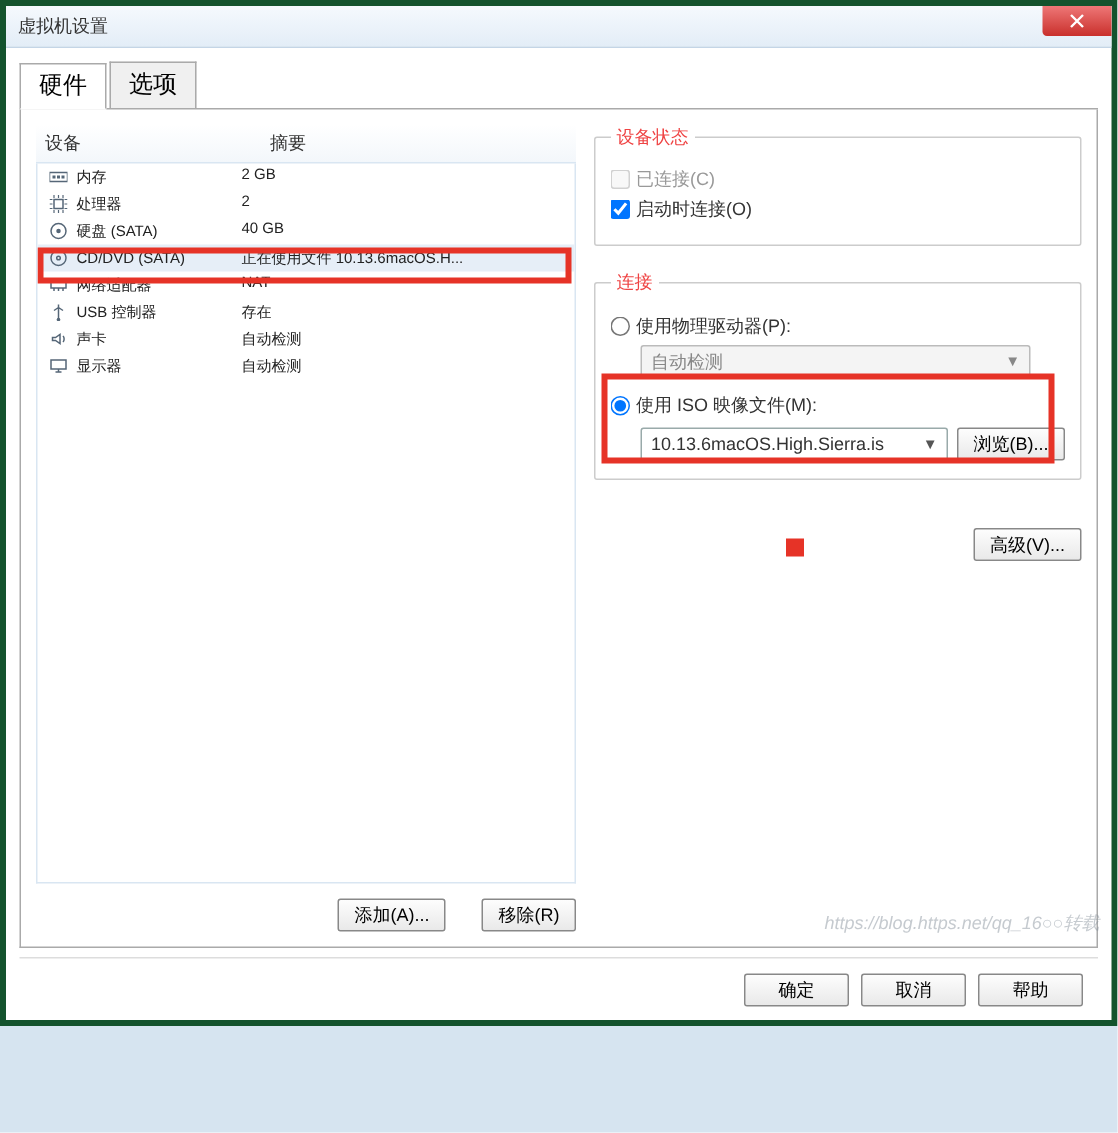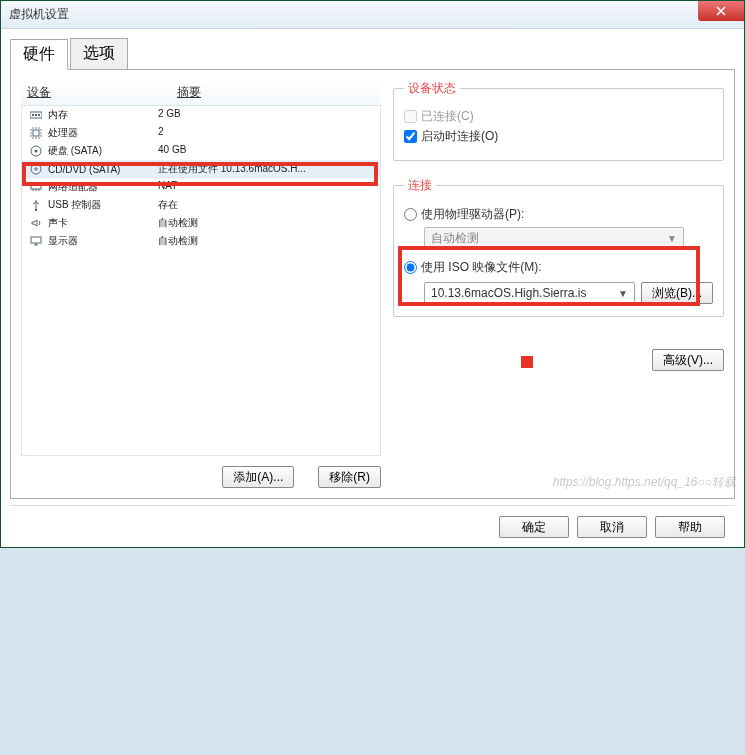--- a/index.html
+++ b/index.html
@@ -1,33 +1,33 @@
 <!DOCTYPE html>
 <html><head>
 <meta charset="utf-8">
 <style>
   * { box-sizing: border-box; font-family: "Microsoft YaHei", "Segoe UI", Tahoma, sans-serif; }
   body { margin: 0; background: #d6e4f0; width: 745px; height: 755px; overflow: hidden; }
   
-  .window { position: relative; width: 745px; height: 548px; background: #fff; border: 1px solid #14532d; }
+  .window { position: relative; width: 745px; height: 684px; background: #fff; border: 4px solid #14532d; }
   
   .titlebar { height: 28px; background: linear-gradient(#f5f9fd,#e3edf7); border-bottom: 1px solid #c4d5e6; display: flex; align-items: center; padding: 0 0 0 8px; position: relative; }
   .titlebar .title { font-size: 12px; color: #333; }
   .close-btn { position: absolute; right: 0; top: 0; width: 46px; height: 20px; background: linear-gradient(#e77,#c9302c); border-bottom-left-radius: 3px; display: flex; align-items: center; justify-content: center; color: #fff; font-size: 11px; cursor: pointer; }
 
   .content { padding: 9px; height: calc(100% - 28px); display: flex; flex-direction: column; }
   
   .tabs { display: flex; border-bottom: 1px solid #aaa; margin-bottom: 0; }
   .tab { font-size: 16px; padding: 4px 12px; border: 1px solid #aaa; border-bottom: none; background: #f0f0f0; margin-right: 2px; cursor: pointer; }
   .tab.active { background: #fff; position: relative; top: 1px; border-bottom: 1px solid #fff; }
 
   .tab-body { border: 1px solid #aaa; border-top: none; padding: 10px; display: flex; flex: 1; gap: 12px; position: relative; }
   
   .left-pane { width: 360px; display: flex; flex-direction: column; }
-  .hw-header { display: flex; font-size: 12px; color: #333; padding: 4px 6px; border-bottom: 1px solid #d9e6f2; background: linear-gradient(#fff,#f3f7fb); text-decoration: underline; }
+  .hw-header { display: flex; font-size: 12px; color: #333; padding: 4px 6px; border-bottom: 1px solid #d9e6f2; background: linear-gradient(#fff,#f3f7fb); }
   .hw-header .col1 { width: 150px; }
   .hw-list { border: 1px solid #d9e6f2; border-top: none; flex: 1; overflow: hidden; position: relative; }
   .hw-row { display: flex; font-size: 10px; color: #222; padding: 2px 6px; align-items: flex-start; height: 18px; cursor: pointer; }
   .hw-row.selected { background: #e6eef7; }
   .hw-row .icon { width: 16px; height: 14px; margin-right: 4px; display: inline-flex; align-items: center; justify-content: center; }
   .hw-row .col1 { width: 130px; display: flex; align-items: center; overflow: hidden; white-space: nowrap; }
   .hw-row .col2 { flex: 1; overflow: hidden; white-space: nowrap; text-overflow: ellipsis; }
   
   .red-box-1 { position: absolute; left: 0; top: 56px; width: 356px; height: 24px; border: 4px solid #e63327; pointer-events: none; }
   

